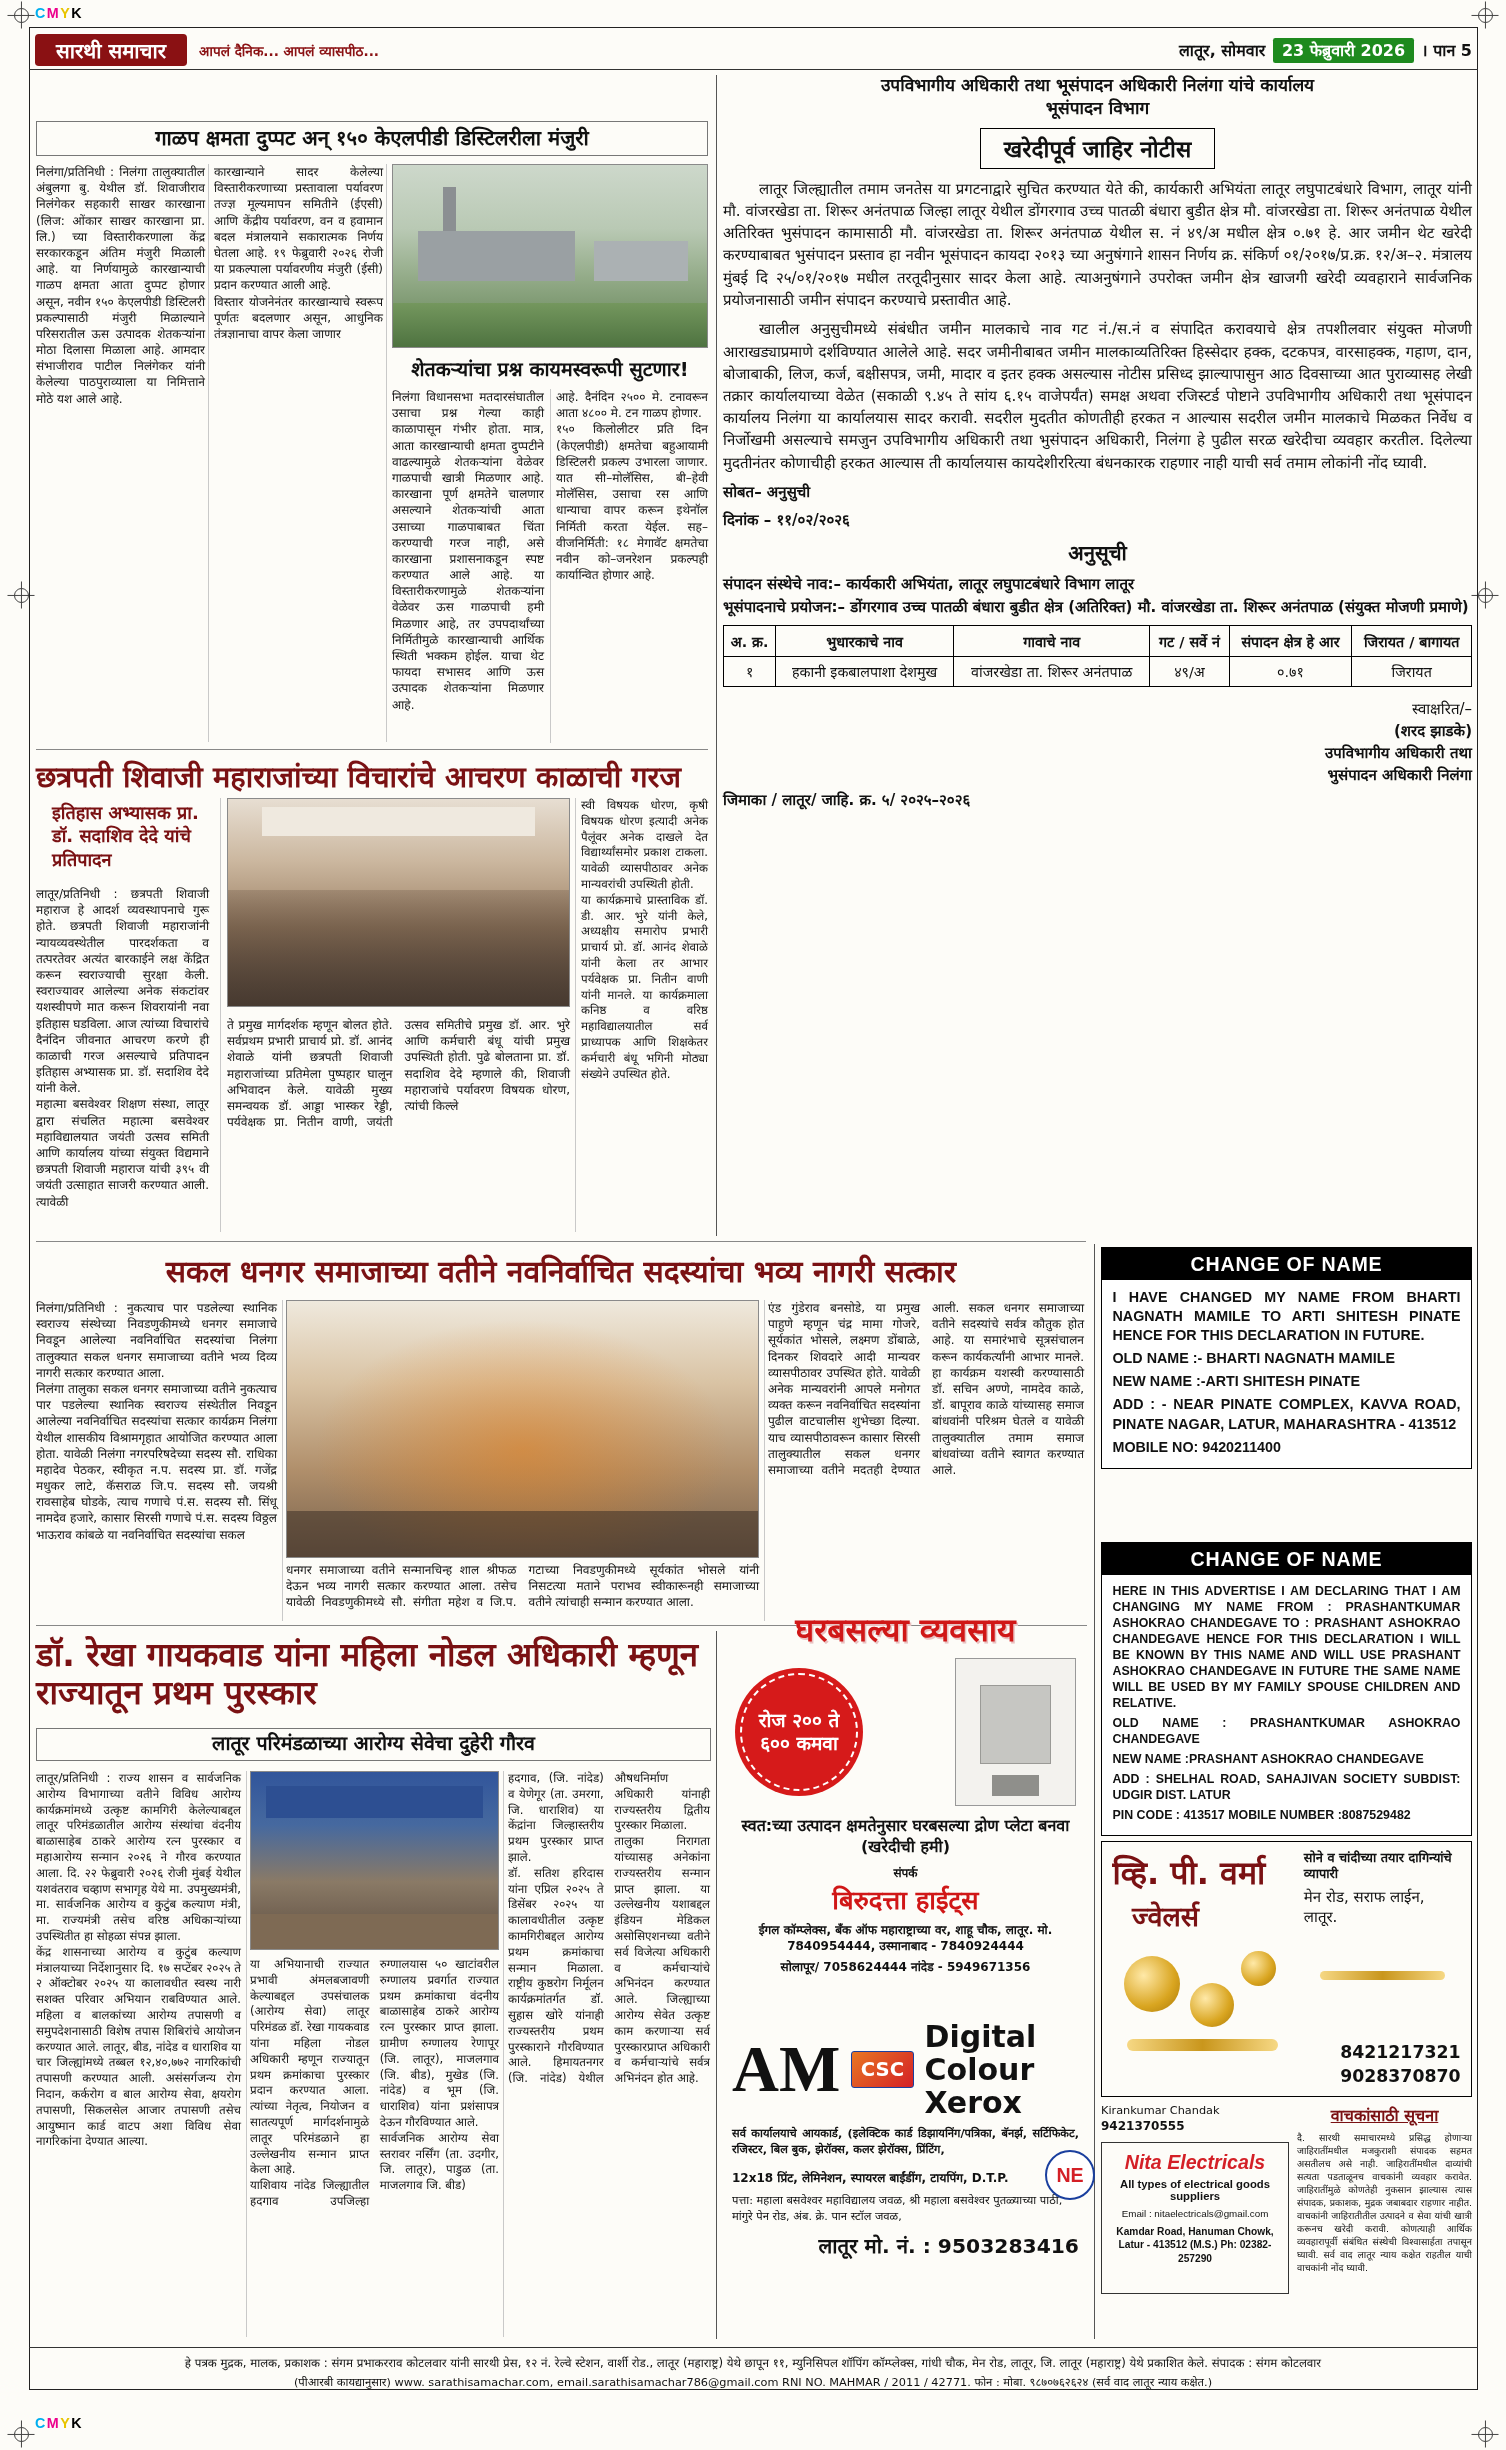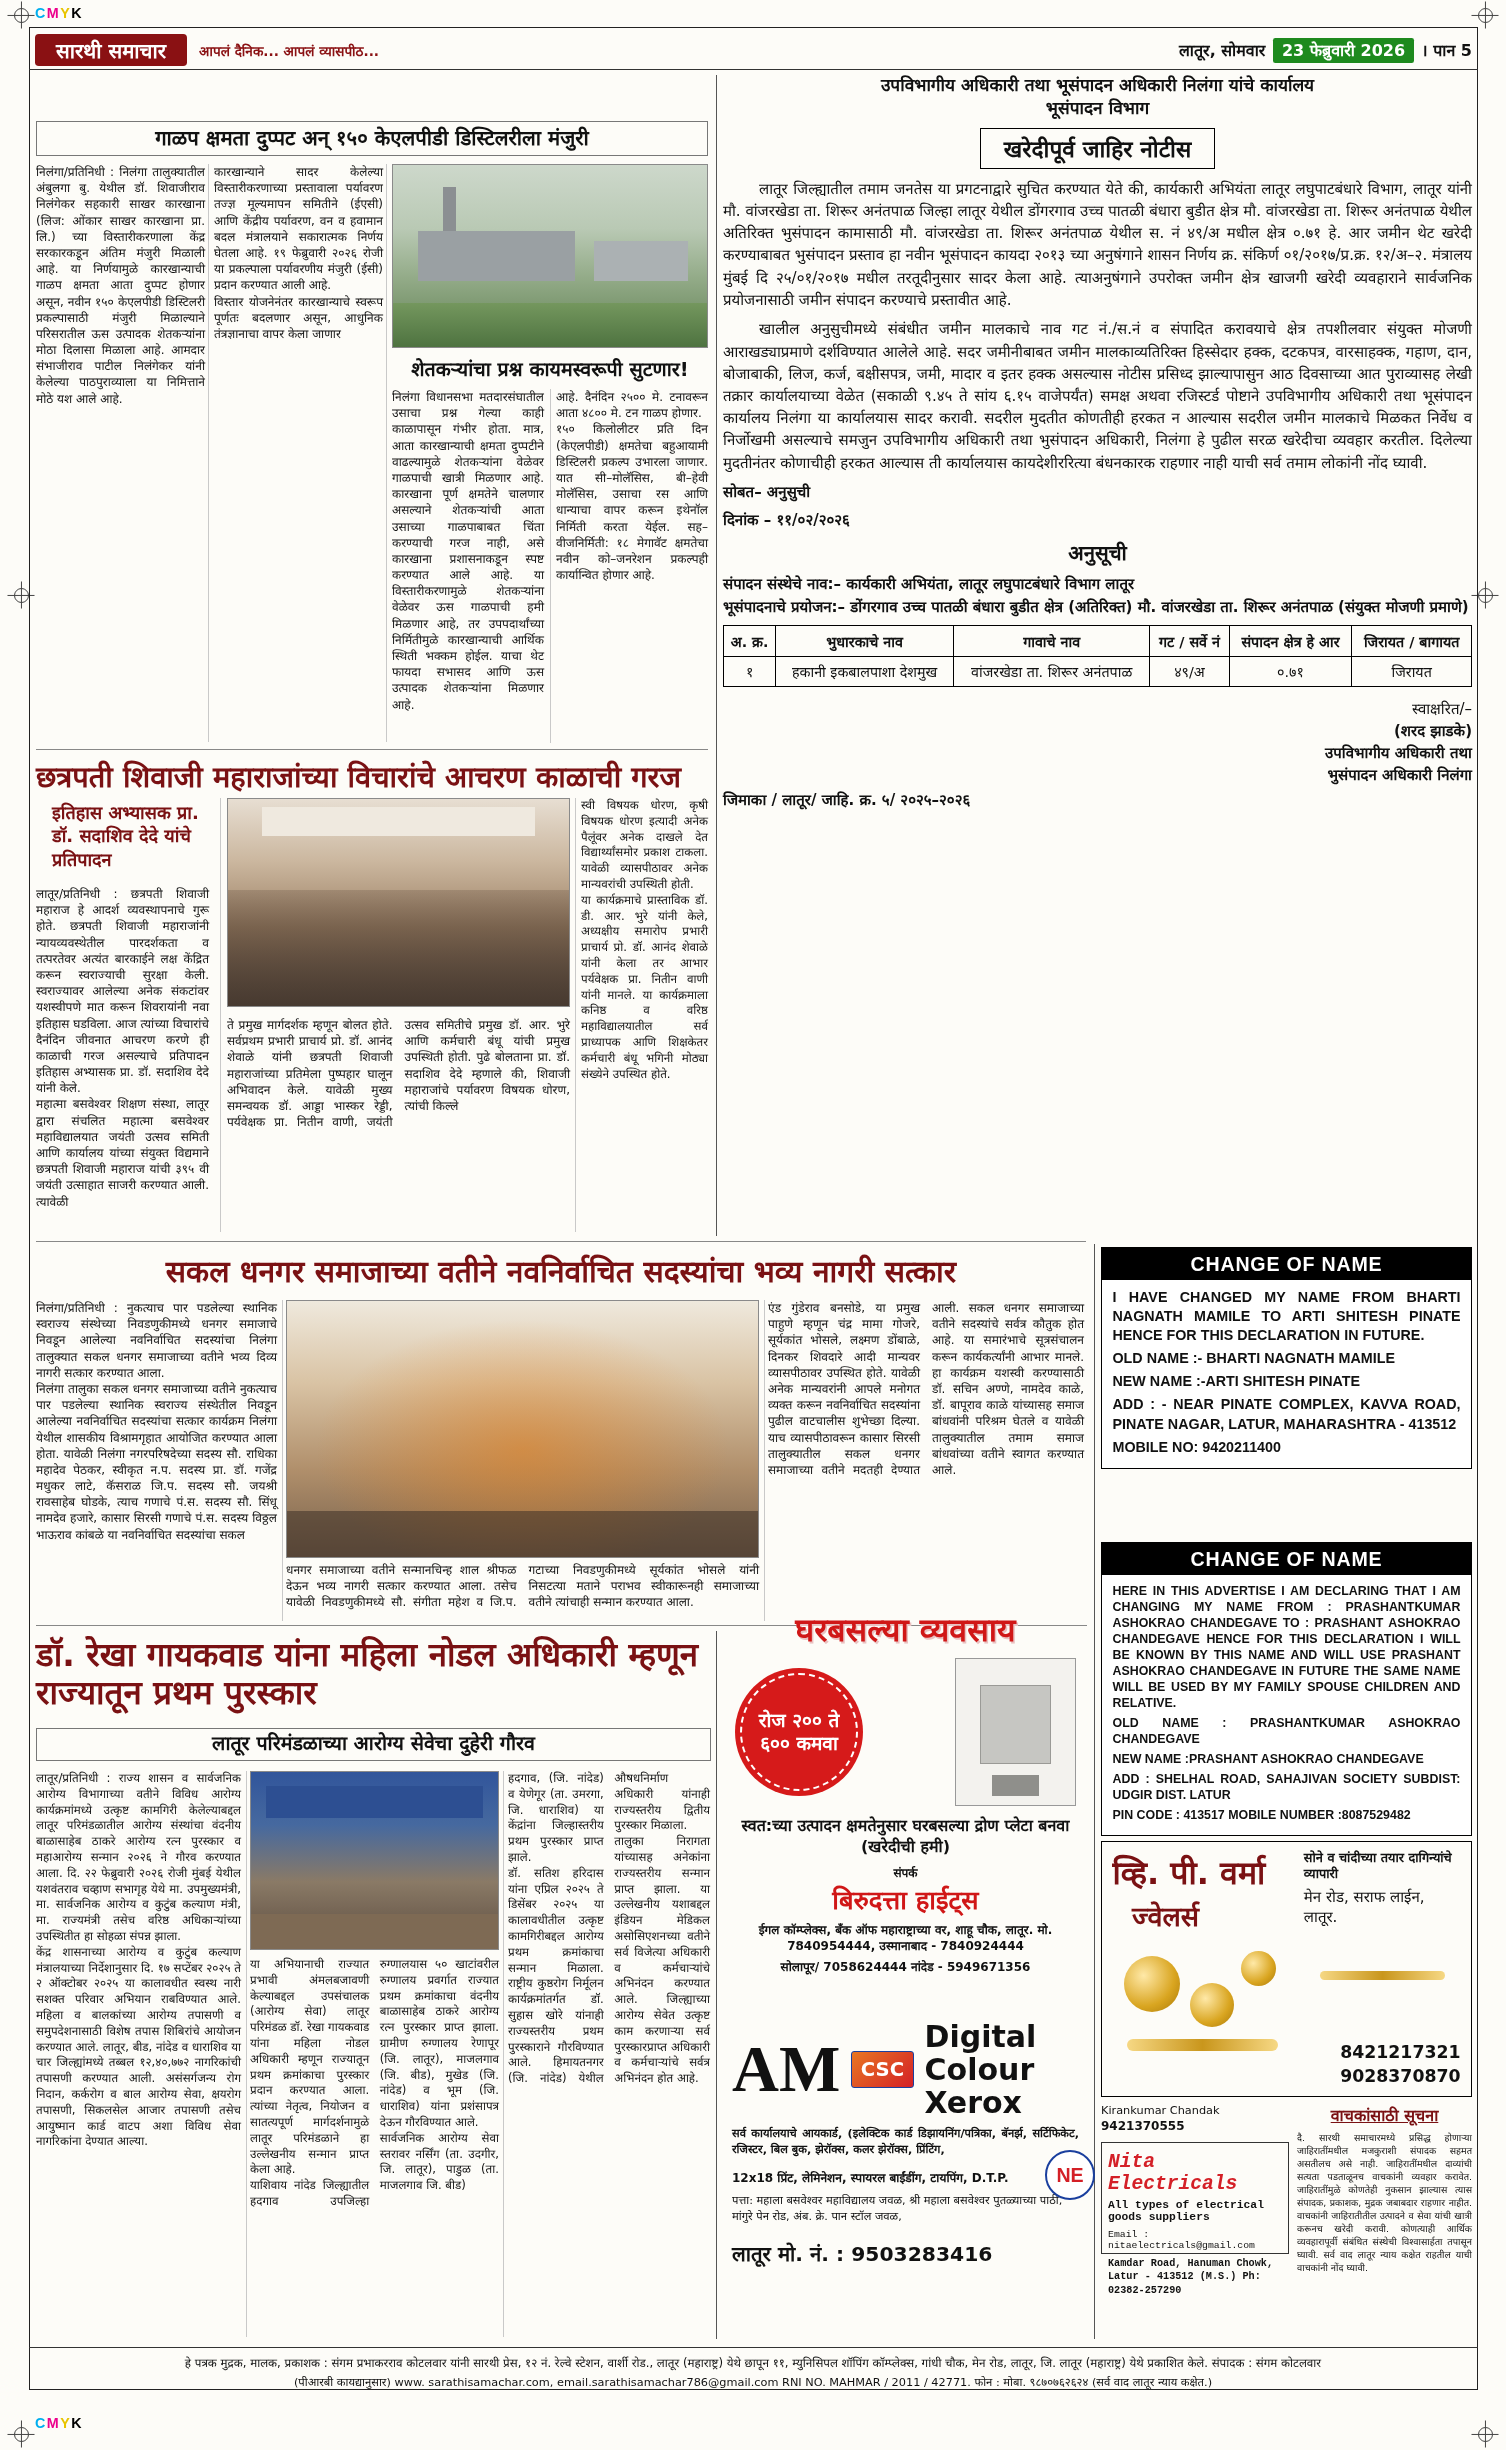--- a/index.html
+++ b/index.html
@@ -109,42 +109,42 @@
 
   
   #adx { position:absolute; left:723px; top:2012px; width:365px; height:327px; padding:7.5px 9px; }
   #adx-hdr { display:flex; align-items:center; gap:10.5px; }
   #adx-am { font-size:65px; font-weight:bold; line-height:.9; font-family:"Liberation Serif",serif;text-align:right; }
   #csc { background:linear-gradient(135deg,#e87722,#d42027); color:#fff; font-weight:bold; font-size:19.6px; padding:6px 9px; border-radius:3px; border:1.5px solid #1a3f9e; }
   #adx-title { font-size:30px; font-weight:bold; line-height:1.1; }
   #adx-s1 { margin-top:7.5px; font-size:11.3px; font-weight:bold; line-height:1.45; text-align:justify; }
   #adx-s2 { margin-top:10px; font-size:12px; font-weight:bold; }
   #adx-addr { margin-top:7.5px; font-size:11.3px; line-height:1.4; }
-  #adx-phone { margin-top:14px; font-size:20.3px; font-weight:bold; text-align:left; }
+  #adx-phone { margin-top:6px; font-size:20.3px; font-weight:bold; text-align:right; }
 
   
   #adv { position:absolute; left:1101px; top:1841px; width:371px; height:256px; border:1.5px solid #000; padding:7.5px 10.5px; display:flex; gap:7.5px; }
   .adv-left { width:54%; }
   #adv-name { font-size:32px; font-weight:bold; color:#7a1113; }
   #adv-type { font-size:27px; font-weight:bold; color:#7a1113; margin:4.5px 0 0 19.6px; }
   .adv-gold { position:relative; height:113px; margin-top:10.5px; }
   .gold { position:absolute; border-radius:50%; background:radial-gradient(circle at 35% 35%, #ffe9a8, #d9a520 60%, #a87708); }
   .gold-bar { position:absolute; background:linear-gradient(90deg,#f6d884,#c9961c,#f6d884); border-radius:6px; }
   .adv-right { width:46%; display:flex; flex-direction:column; }
   #adv-tag { font-size:12.8px; font-weight:bold; line-height:1.3; }
   #adv-addr { font-size:15px; margin-top:3px; }
   .adv-right .spacer { flex:1; position:relative; }
   #adv-ph1, #adv-ph2 { font-size:17.3px; font-weight:bold; text-align:right; line-height:1.4; }
 
   
   #agent { position:absolute; left:1101px; top:2104px; width:173px; font-size:11.3px; line-height:1.3; }
   #agent b { font-size:12px; }
   #ne-logo { position:absolute; left:1045px; top:2150px; width:50px; height:50px; border-radius:50%; border:2.3px solid #1a3f9e; background:#fff;
              display:flex; align-items:center; justify-content:center; font-weight:bold; font-size:19.6px; color:#d42027; font-family:"Liberation Sans",sans-serif; }
-  #adn { position:absolute; left:1101px; top:2142px; width:188px; height:112px; border:1.1px solid #333; padding:7.5px 6px; text-align:left; font-family:Liberation Mono, monospace; }
+  #adn { position:absolute; left:1101px; top:2142px; width:188px; height:152px; border:1.1px solid #333; padding:7.5px 6px; text-align:center; font-family:Liberation Sans, sans-serif; }
   #adn-name { color:#d42027; font-size:19.6px; font-weight:bold; font-style:italic; }
   #adn-sub { font-size:11.3px; font-weight:bold; margin-top:4.5px; }
   #adn-email { font-size:9.8px; margin-top:6px; }
   #adn-addr { font-size:10.2px; font-weight:bold; margin-top:6px; line-height:1.3; }
   #rnote { position:absolute; left:1297px; top:2104px; width:175px; height:235px; }
   #rnote-title { text-align:center; font-size:16px; font-weight:bold; color:#7a1113; text-decoration:underline; }
   #rnote-body { margin-top:6px; font-size:9.4px; line-height:1.38; text-align:justify; }
 
   
   #foot1 { position:absolute; left:45px; top:2354px; width:1416px; text-align:center; font-size:11.7px; }

